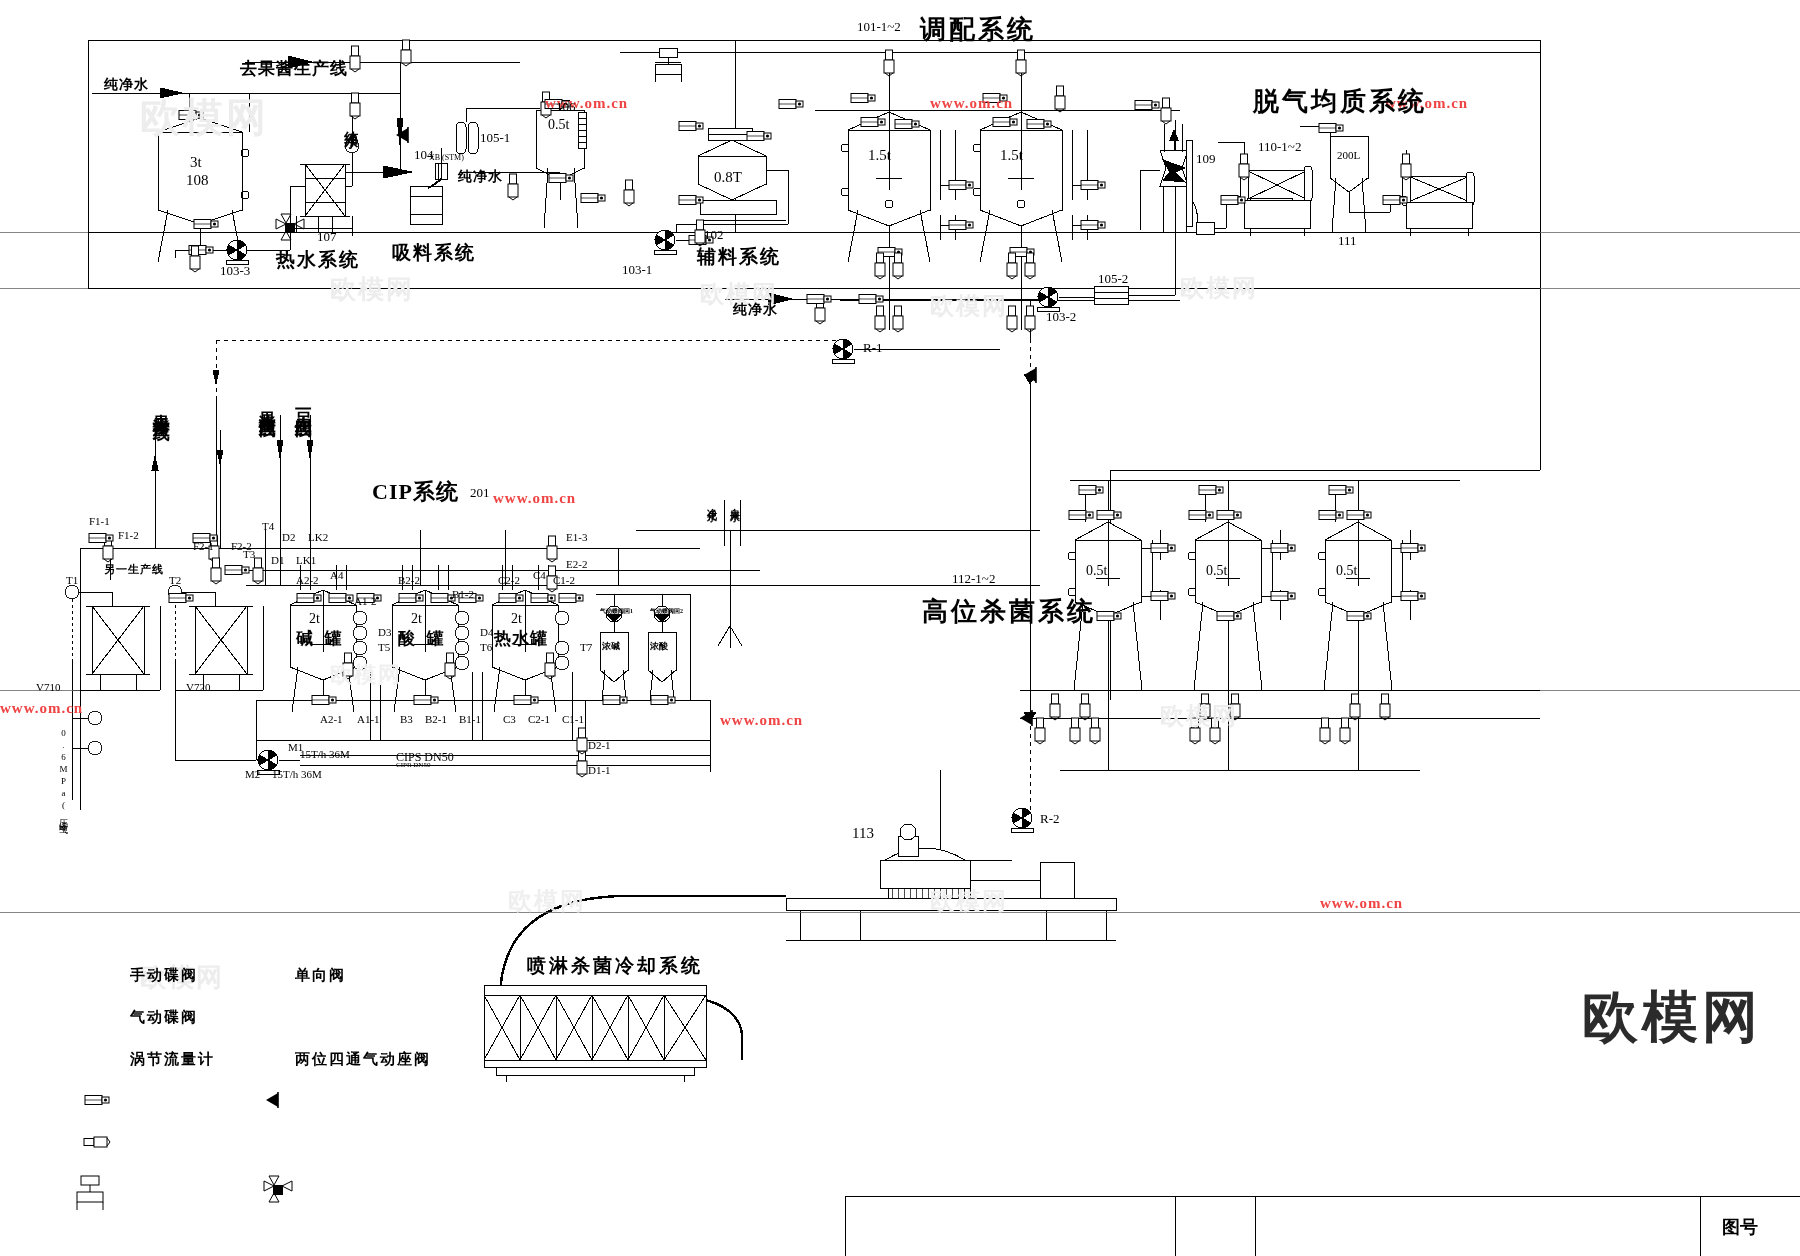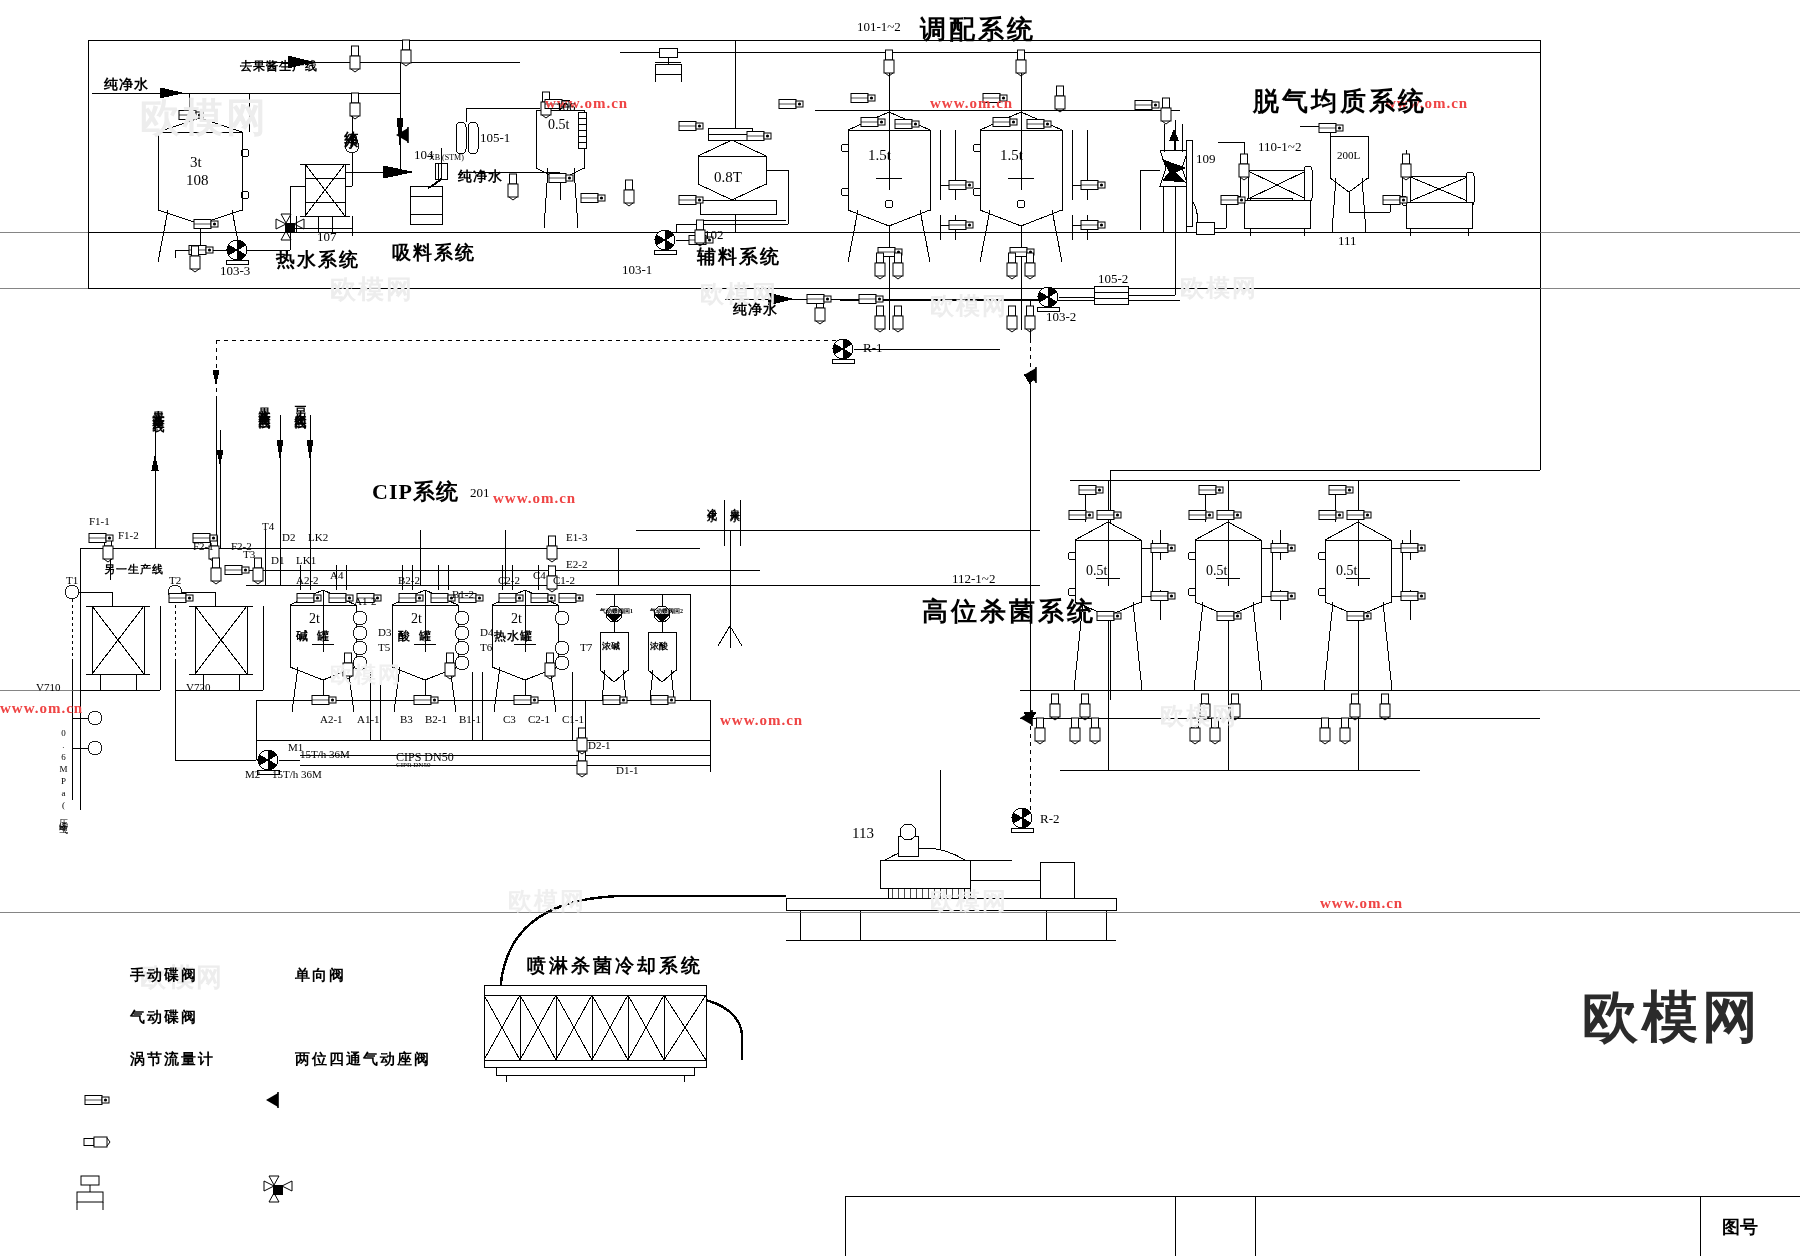--- a/index.html
+++ b/index.html
@@ -10,21 +10,21 @@
   .lbl{position:absolute;white-space:pre;line-height:1.05;}
   .cn{font-family:"Liberation Serif","DejaVu Serif",serif;font-weight:bold;}
   .num{font-family:"Liberation Serif","DejaVu Serif",serif;}
   .sys{font-size:26px;font-weight:bold;letter-spacing:3px;}
   .sysmid{font-size:19px;font-weight:bold;letter-spacing:2px;}
   .tag{font-size:13px;}
   .tagS{font-size:11px;}
   .tagXS{font-size:8px;}
   .cap{font-size:13px;}
   .cnmid{font-size:14px;font-weight:bold;letter-spacing:1px;}
-  .cnsm{font-size:12px;font-weight:bold;letter-spacing:1px;}
+  .cnsm{font-size:17px;font-weight:bold;letter-spacing:1px;}
   .vert{writing-mode:vertical-rl;text-orientation:upright;letter-spacing:2px;}
   .wm{position:absolute;color:#e9e9e9;font-weight:bold;pointer-events:none;user-select:none;}
   .wmtxt{font-size:15px;color:#ef4444;letter-spacing:1px;}
   .bigwm{position:absolute;right:38px;bottom:200px;font-size:56px;font-weight:bold;
          color:#2b2b2b;letter-spacing:4px;font-family:"DejaVu Sans","Liberation Sans",sans-serif;}
   .legtxt{font-size:15px;font-weight:bold;letter-spacing:2px;}
 </style>
 </head>
 <body>
 
@@ -852,21 +852,21 @@
 
 <div class="lbl num tagS" style="left:320px;top:714px;">A2-1</div>
 <div class="lbl num tagS" style="left:357px;top:714px;">A1-1</div>
 <div class="lbl num tagS" style="left:400px;top:714px;">B3</div>
 <div class="lbl num tagS" style="left:425px;top:714px;">B2-1</div>
 <div class="lbl num tagS" style="left:459px;top:714px;">B1-1</div>
 <div class="lbl num tagS" style="left:503px;top:714px;">C3</div>
 <div class="lbl num tagS" style="left:528px;top:714px;">C2-1</div>
 <div class="lbl num tagS" style="left:562px;top:714px;">C1-1</div>
 <div class="lbl num tagS" style="left:588px;top:740px;">D2-1</div>
-<div class="lbl num tagS" style="left:588px;top:765px;margin-left:28px;">D1-1</div>
+<div class="lbl num tagS" style="left:588px;top:765px;">D1-1</div>
 
 <div class="lbl num tagS" style="left:66px;top:575px;">T1</div>
 <div class="lbl num tagS" style="left:169px;top:575px;">T2</div>
 <div class="lbl num tagS" style="left:36px;top:682px;">V710</div>
 <div class="lbl num tagS" style="left:186px;top:682px;">V720</div>
 
 <div class="lbl num tagS" style="left:288px;top:742px;">M1</div>
 <div class="lbl num tagS" style="left:300px;top:749px;">15T/h 36M</div>
 <div class="lbl num tagS" style="left:245px;top:769px;">M2</div>
 <div class="lbl num tagS" style="left:272px;top:769px;">15T/h 36M</div>

